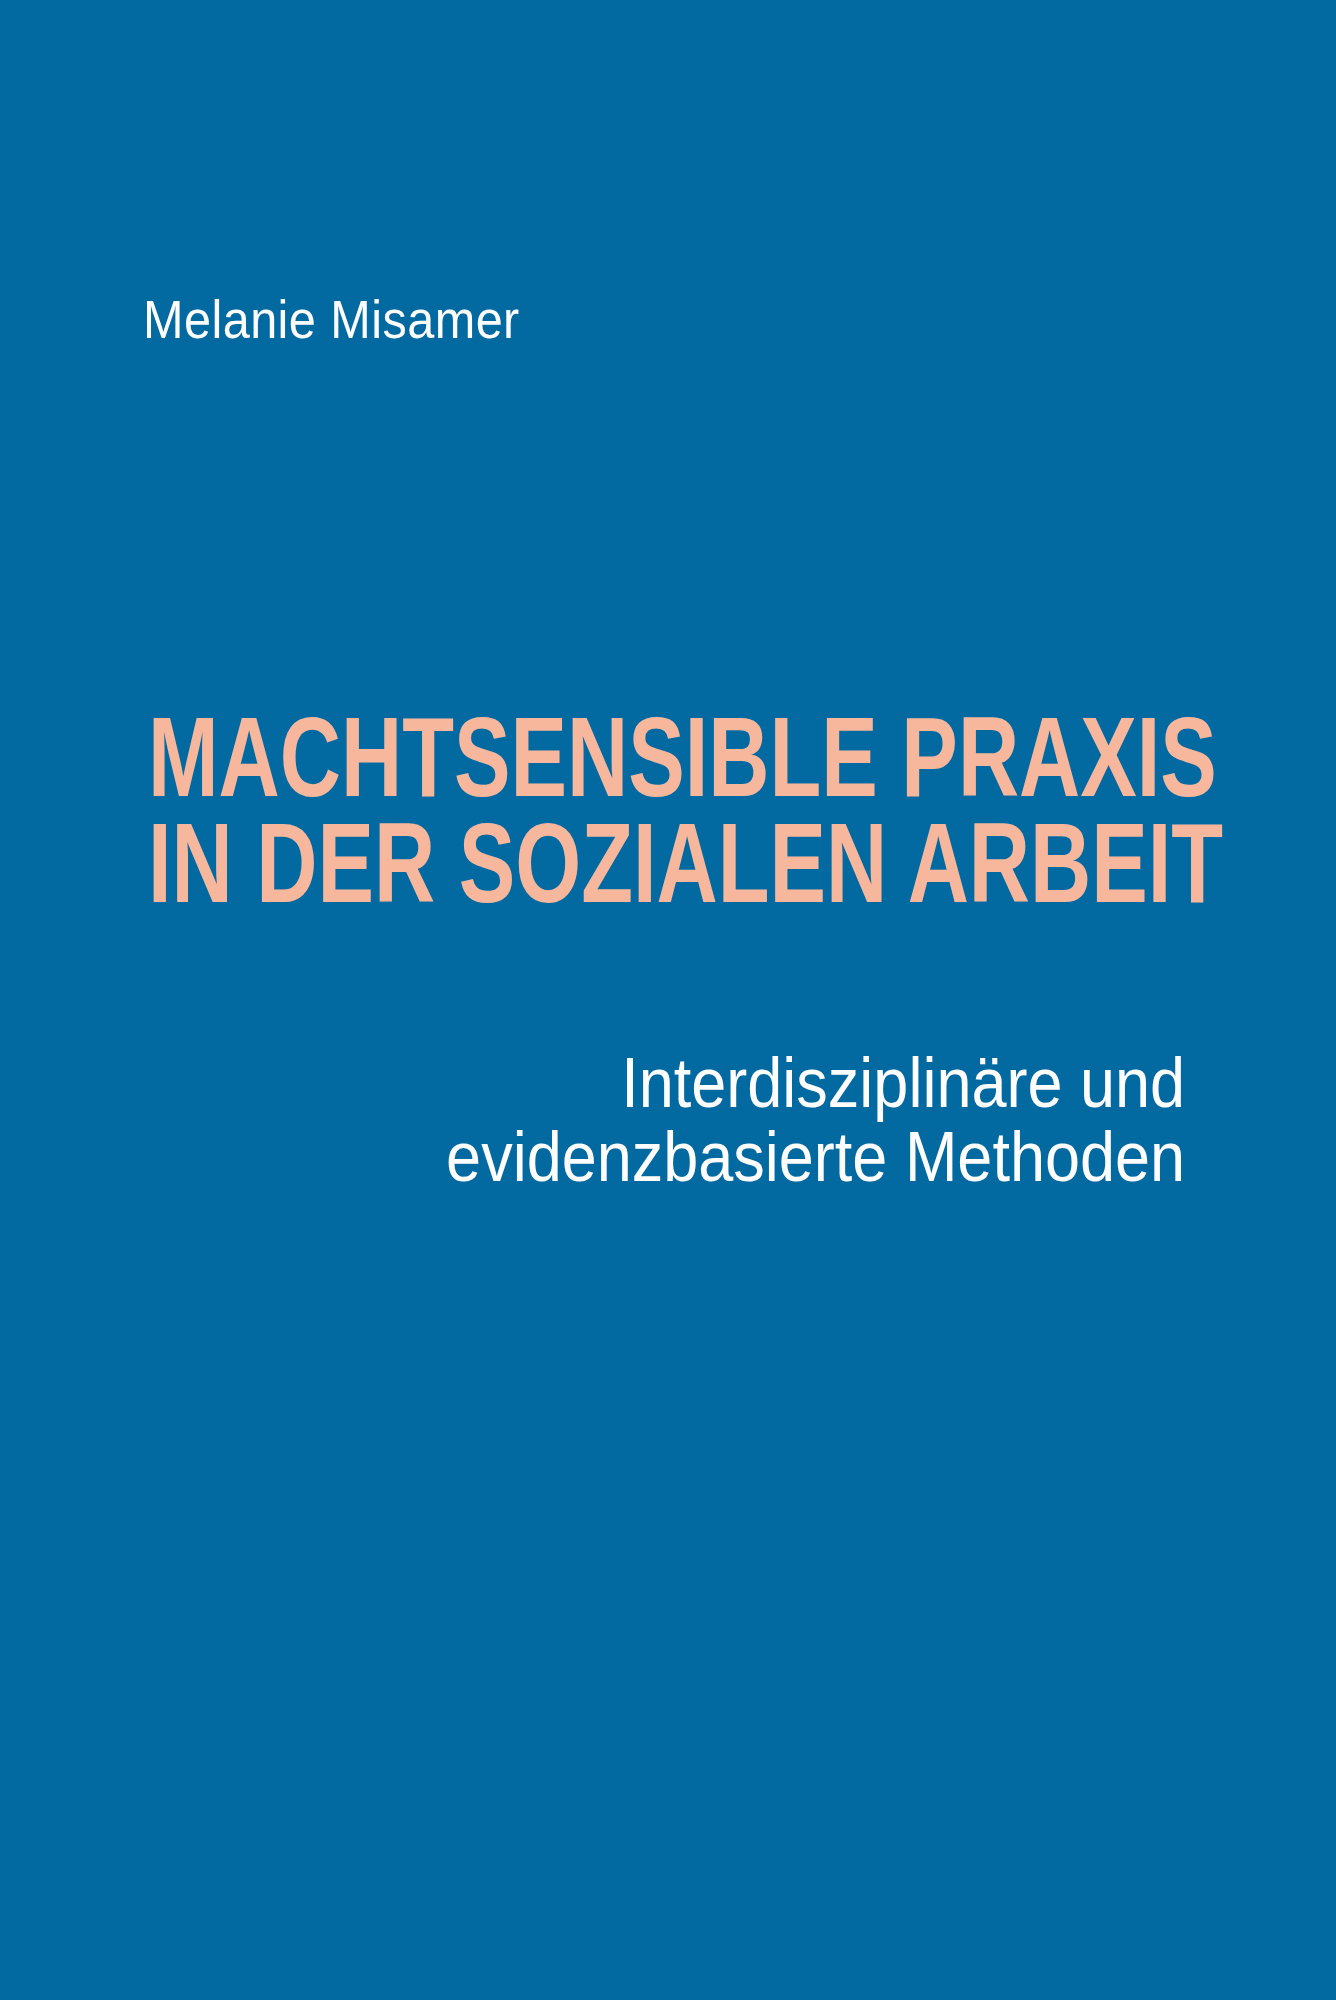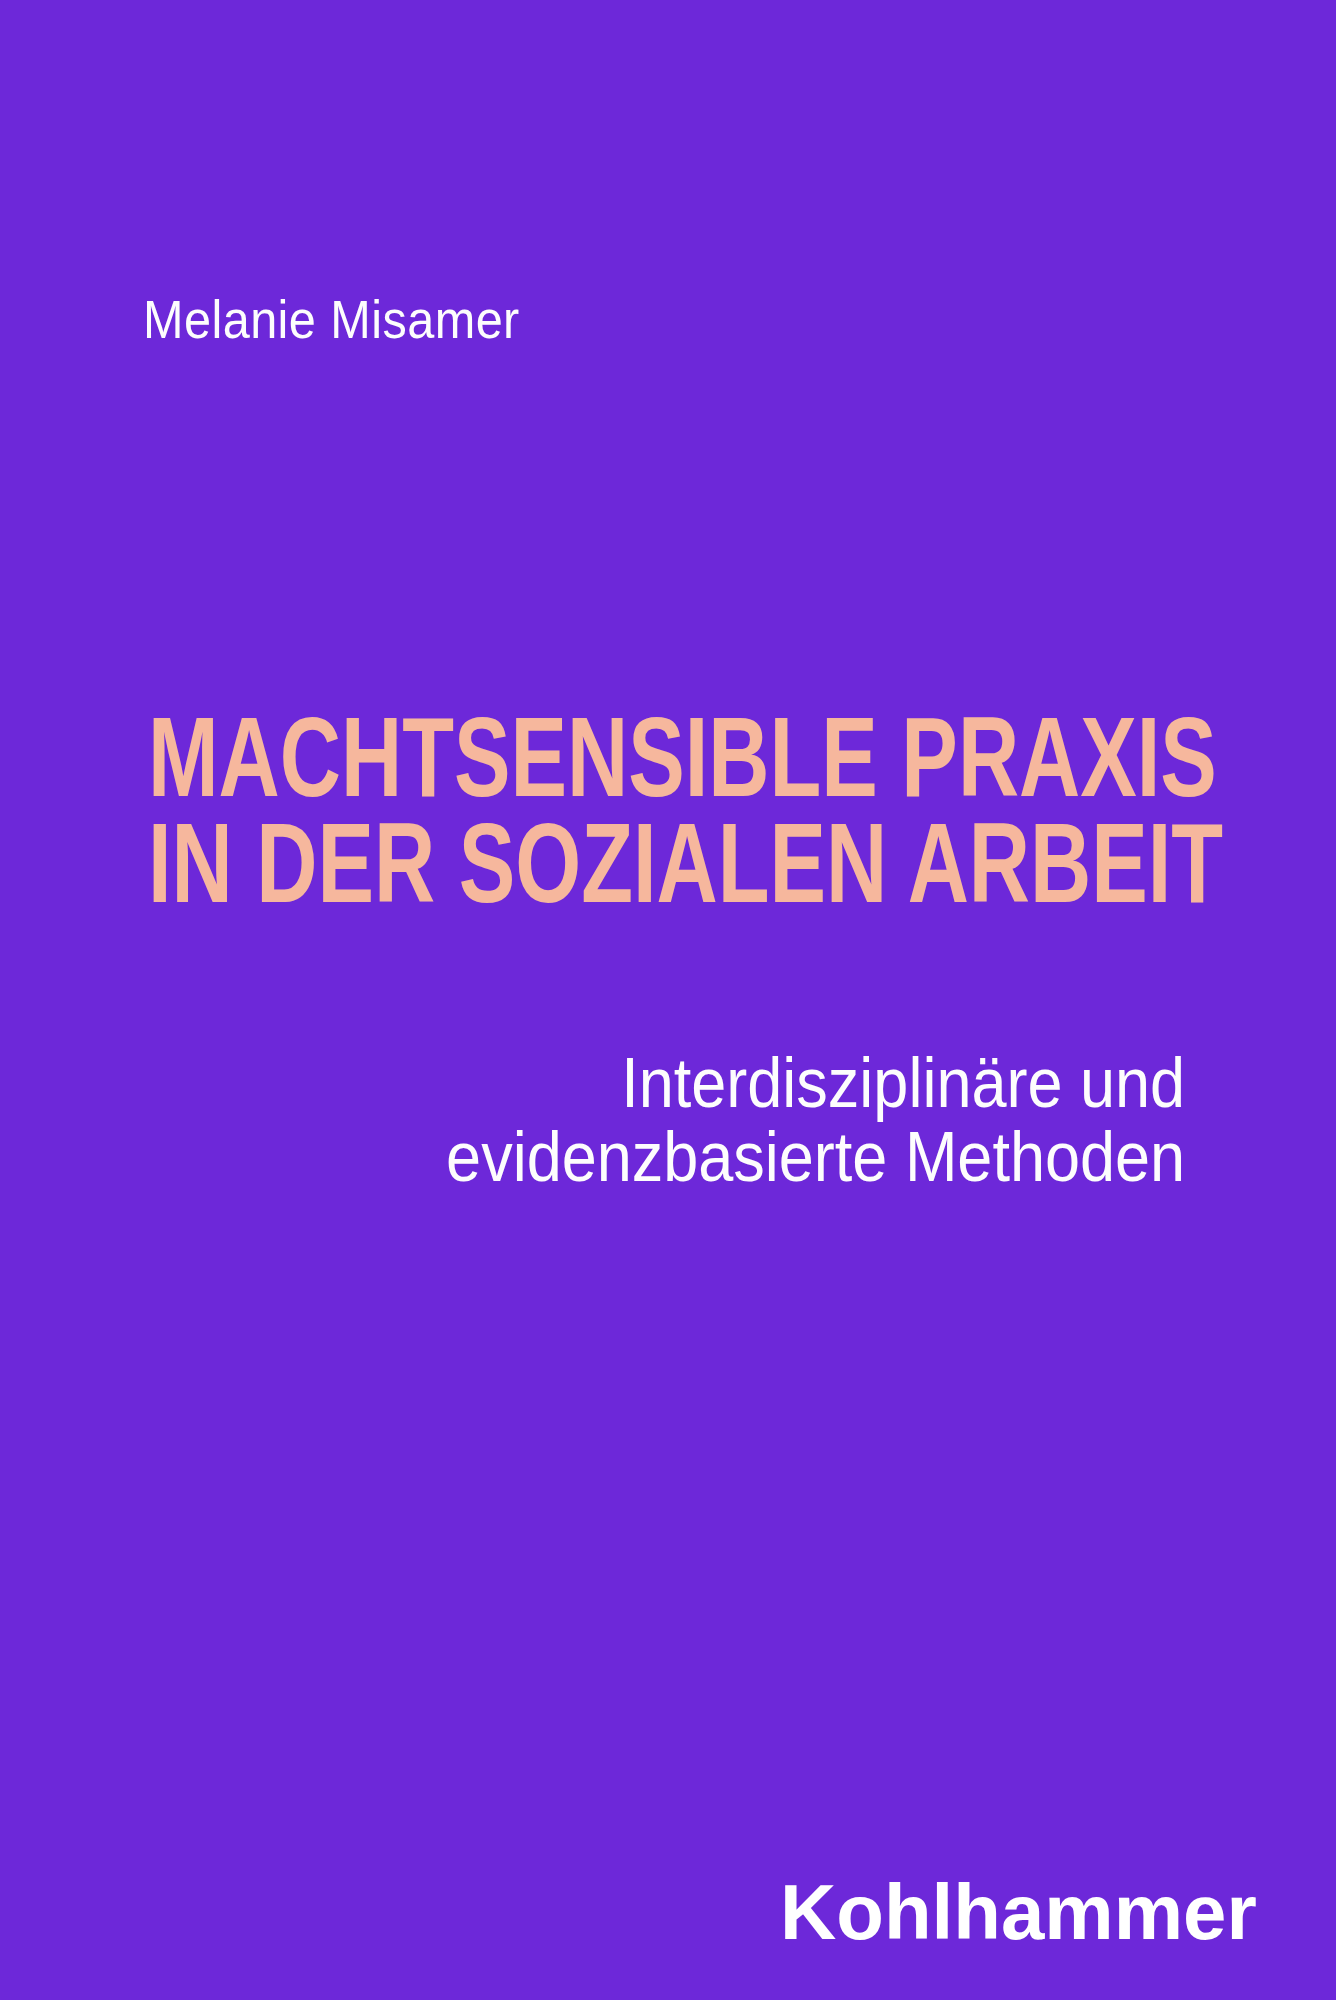--- a/index.html
+++ b/index.html
@@ -3,21 +3,21 @@
 <meta charset="utf-8">
 <style>
   html, body {
     margin: 0;
     padding: 0;
   }
   .cover {
     position: relative;
     width: 1336px;
     height: 2000px;
-    background: #6d28d9;
+    background: #0369a1;
     overflow: hidden;
     font-family: "Liberation Sans", sans-serif;
   }
   .author {
     position: absolute;
     left: 143px;
     top: 288px;
     font-size: 54px;
     font-weight: 400;
     color: #fdfdfd;
@@ -74,15 +74,14 @@
   <div class="title">
     <div class="title-line">MACHTSENSIBLE PRAXIS</div>
     <div class="title-line">IN DER SOZIALEN ARBEIT</div>
   </div>
 
   <div class="subtitle">
     <div class="subtitle-line">Interdisziplinäre und</div>
     <div class="subtitle-line">evidenzbasierte Methoden</div>
   </div>
 
-  <div class="publisher">Kohlhammer</div>
 
 </div>
 
 </body></html>

